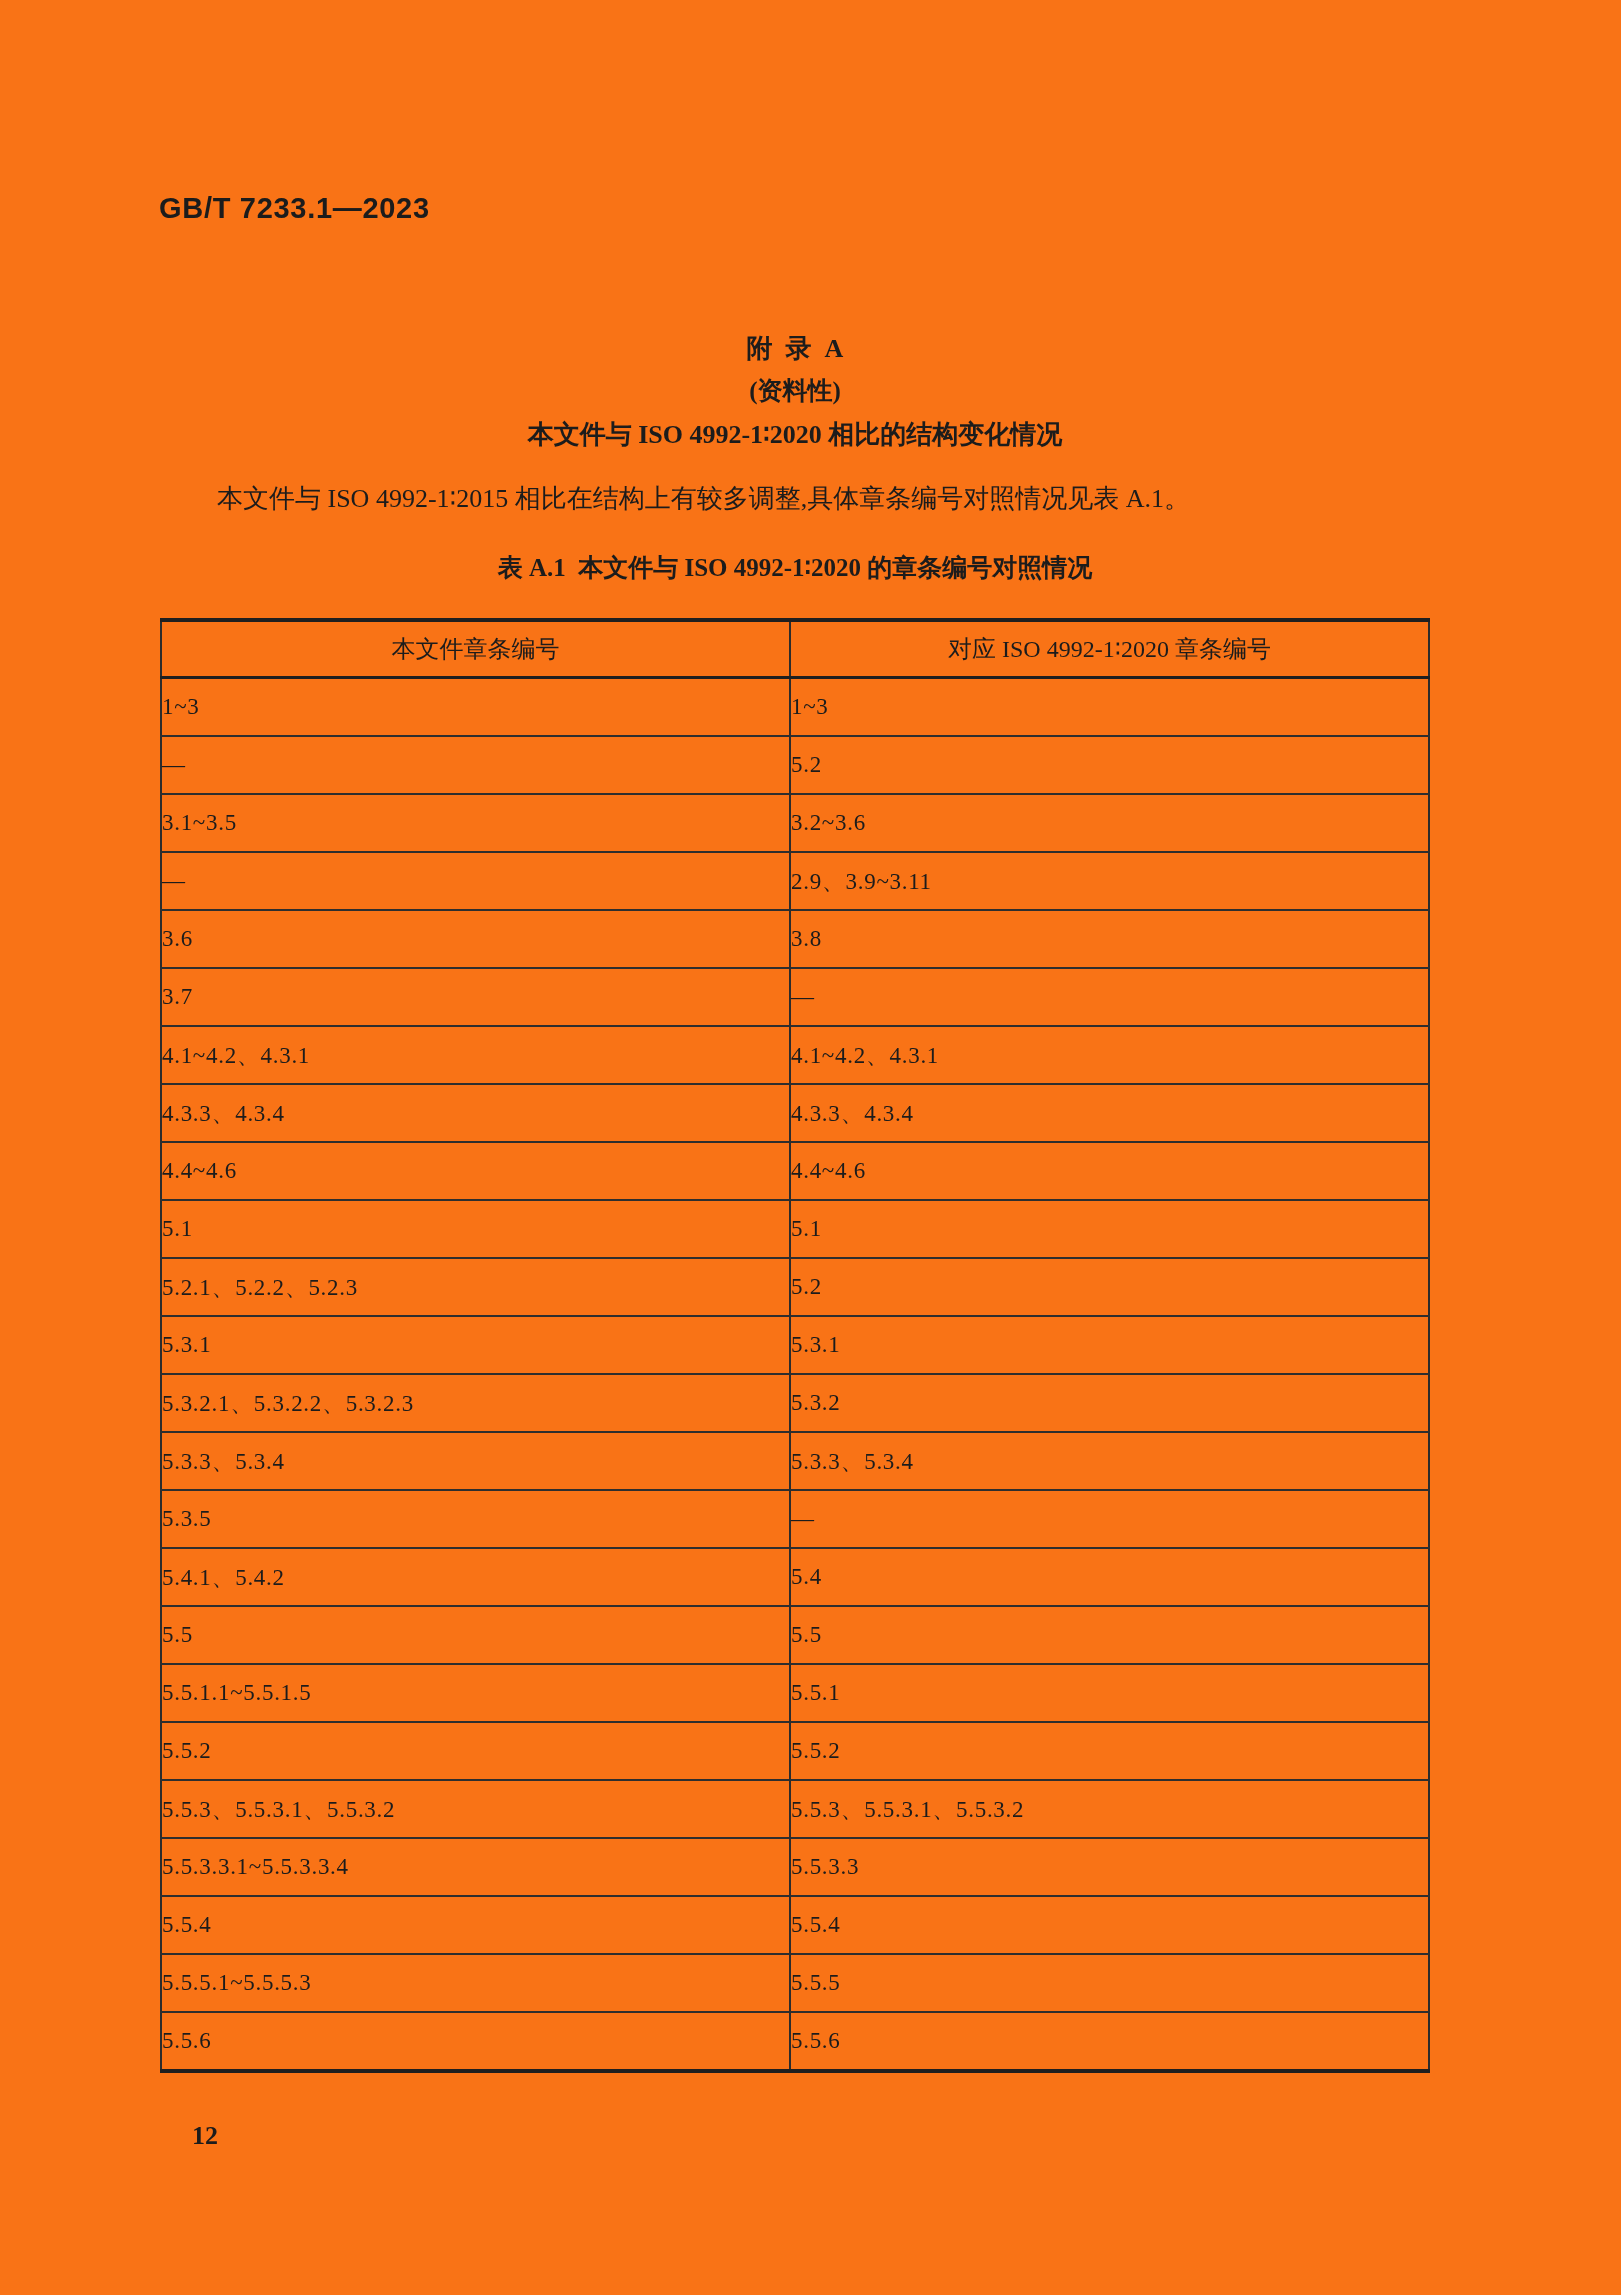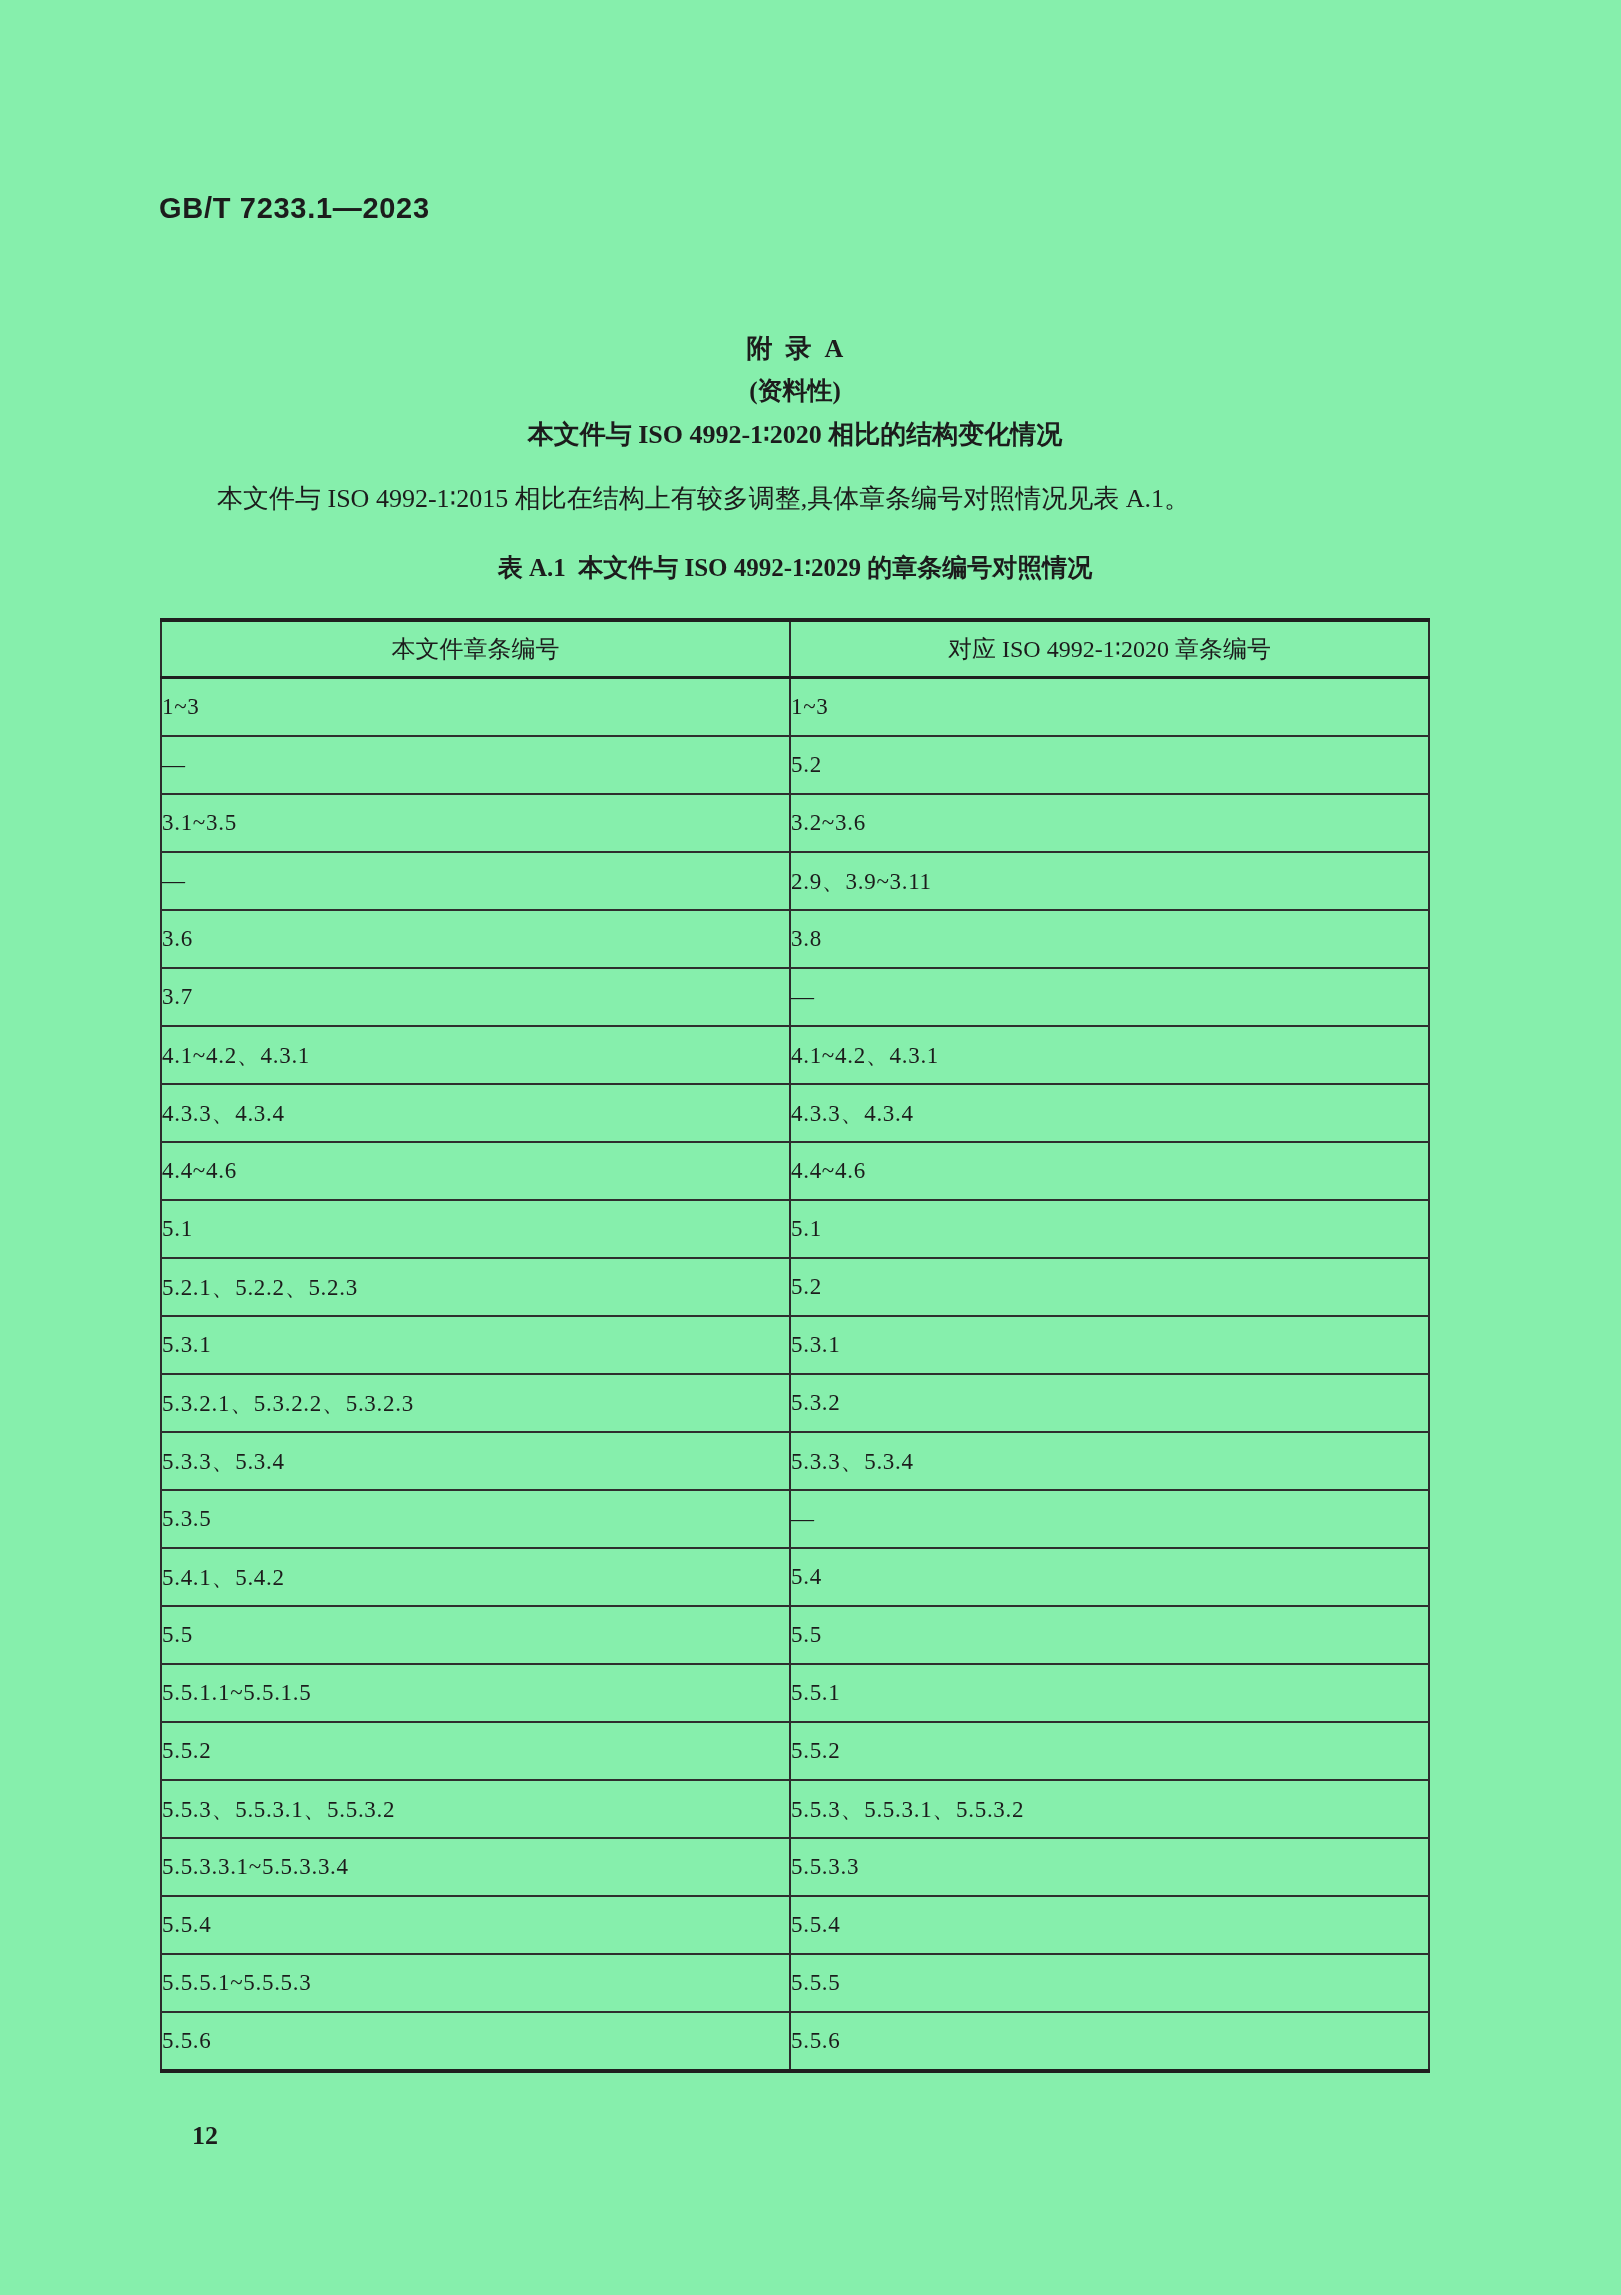--- a/index.html
+++ b/index.html
@@ -1,20 +1,20 @@
 <!DOCTYPE html>
 <html style="font-size:10.5px"><head>
 <meta charset="utf-8">
 <style>
   html, body { margin: 0; padding: 0; background: #e8e8e8; }
   .page {
     position: relative;
     width: 1622px;
     height: 2295px;
-    background: #86efac;
+    background: #f97316;
     color: #1c1c1c;
     font-family: "Liberation Serif", "DejaVu Serif", serif;
     overflow: hidden;
   }
   .doc-code {
     position: absolute;
     left: 159px;
     top: 192px;
     font-family: "Liberation Sans", "DejaVu Sans", sans-serif;
     font-weight: bold;
@@ -111,21 +111,21 @@
   <div class="doc-code">GB/T 7233.1—2023</div>
 
   <div class="centered-block appendix-class">(资料性)</div>
 
   <div class="centered-block appendix-label">附  录  A</div>
 
   <div class="centered-block appendix-heading">本文件与 ISO 4992-1∶2020 相比的结构变化情况</div>
 
   <p class="intro">本文件与 ISO 4992-1∶2015 相比在结构上有较多调整,具体章条编号对照情况见表 A.1。</p>
 
-  <div class="centered-block table-caption">表 A.1  本文件与 ISO 4992-1∶2029 的章条编号对照情况</div>
+  <div class="centered-block table-caption">表 A.1  本文件与 ISO 4992-1∶2020 的章条编号对照情况</div>
 
   <table class="cmp-table">
     <thead>
       <tr>
         <th class="col-doc">本文件章条编号</th>
         <th class="col-iso">对应 ISO 4992-1∶2020 章条编号</th>
       </tr>
     </thead>
     <tbody>
   <tr>

